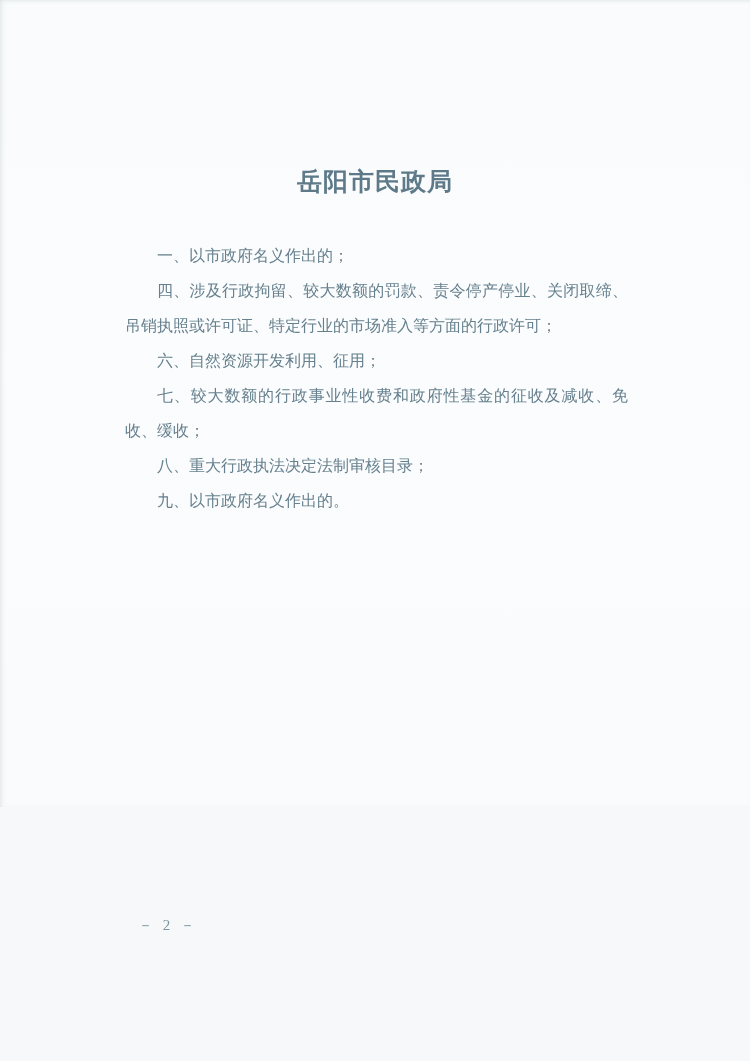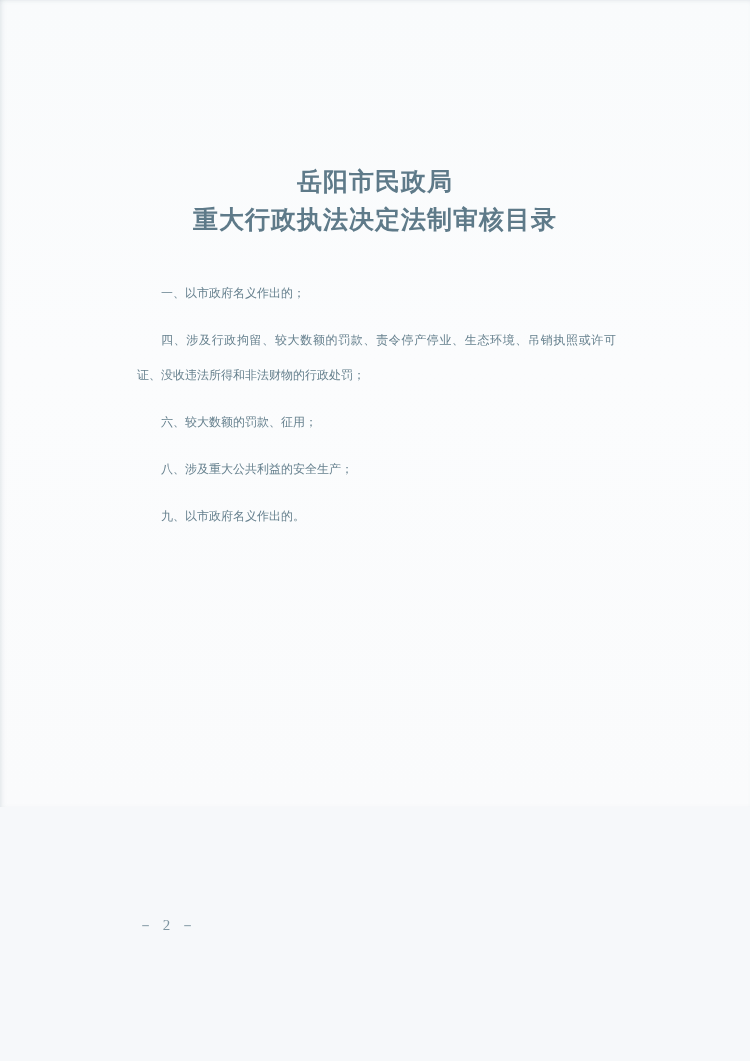--- a/index.html
+++ b/index.html
@@ -31,22 +31,22 @@
     font-size: 25px;
     line-height: 38px;
     letter-spacing: 1px;
     color: #5e7a89;
   }
   .content {
     margin: 38px 122px 0 125px;
     width: 503px;
   }
   .item {
-    margin: 12px;
-    font-size: 12px;
+    margin: 0;
+    font-size: 16px;
     line-height: 35px;
     color: #66808e;
     text-align: justify;
     text-indent: 2em;
     letter-spacing: 0;
     word-break: break-all;
   }
   .page-number {
     position: absolute;
     left: 138px;
@@ -57,26 +57,26 @@
     font-family: "Liberation Serif", "DejaVu Serif", serif;
   }
 </style>
 </head>
 <body>
 
 <div class="page">
 
   <div class="title-block">
     <div class="title-line">岳阳市民政局</div>
-    <div class="title-line">重大行政执法决定法制审核目录</div>
   </div>
 
   <div class="content">
     <p class="item">一、以市政府名义作出的；</p>
-    <p class="item">四、涉及行政拘留、较大数额的罚款、责令停产停业、生态环境、吊销执照或许可证、没收违法所得和非法财物的行政处罚；</p>
-    <p class="item">六、较大数额的罚款、征用；</p>
-    <p class="item">八、涉及重大公共利益的安全生产；</p>
+    <p class="item">四、涉及行政拘留、较大数额的罚款、责令停产停业、关闭取缔、吊销执照或许可证、特定行业的市场准入等方面的行政许可；</p>
+    <p class="item">六、自然资源开发利用、征用；</p>
+    <p class="item">七、较大数额的行政事业性收费和政府性基金的征收及减收、免收、缓收；</p>
+    <p class="item">八、重大行政执法决定法制审核目录；</p>
     <p class="item">九、以市政府名义作出的。</p>
   </div>
 
   <div class="page-number">－ 2 －</div>
 
 </div>
 
 </body></html>

